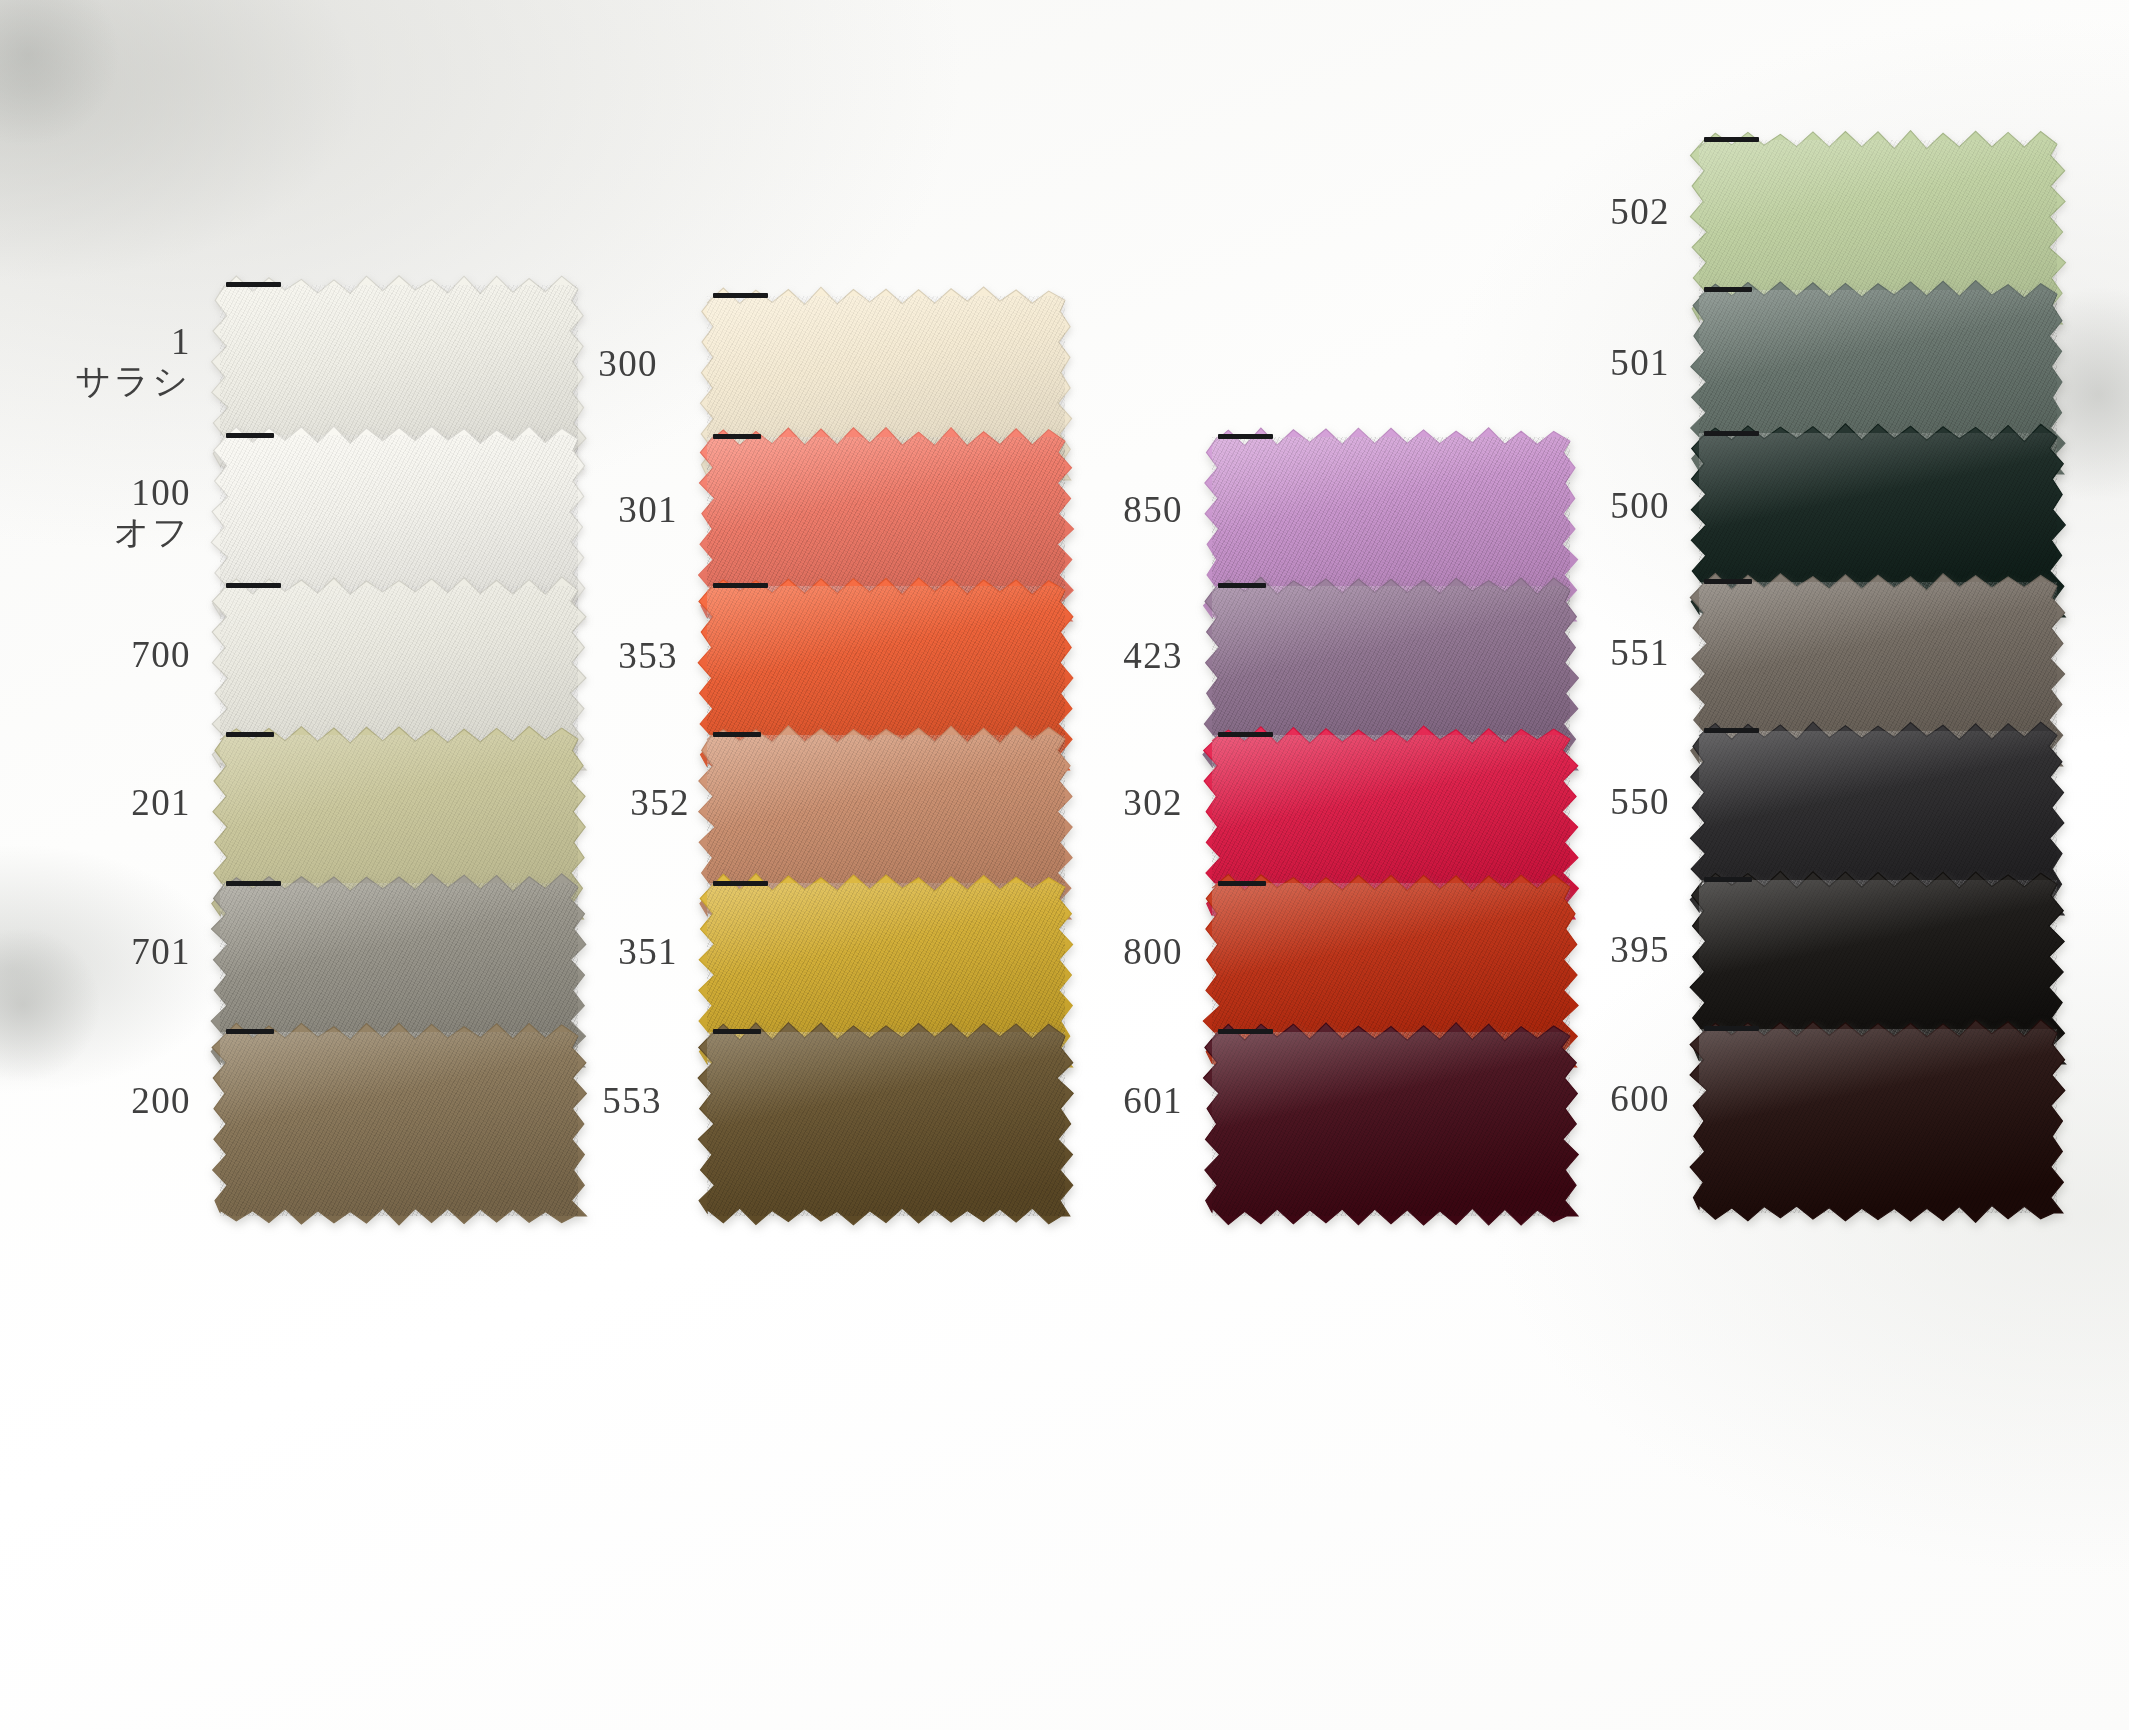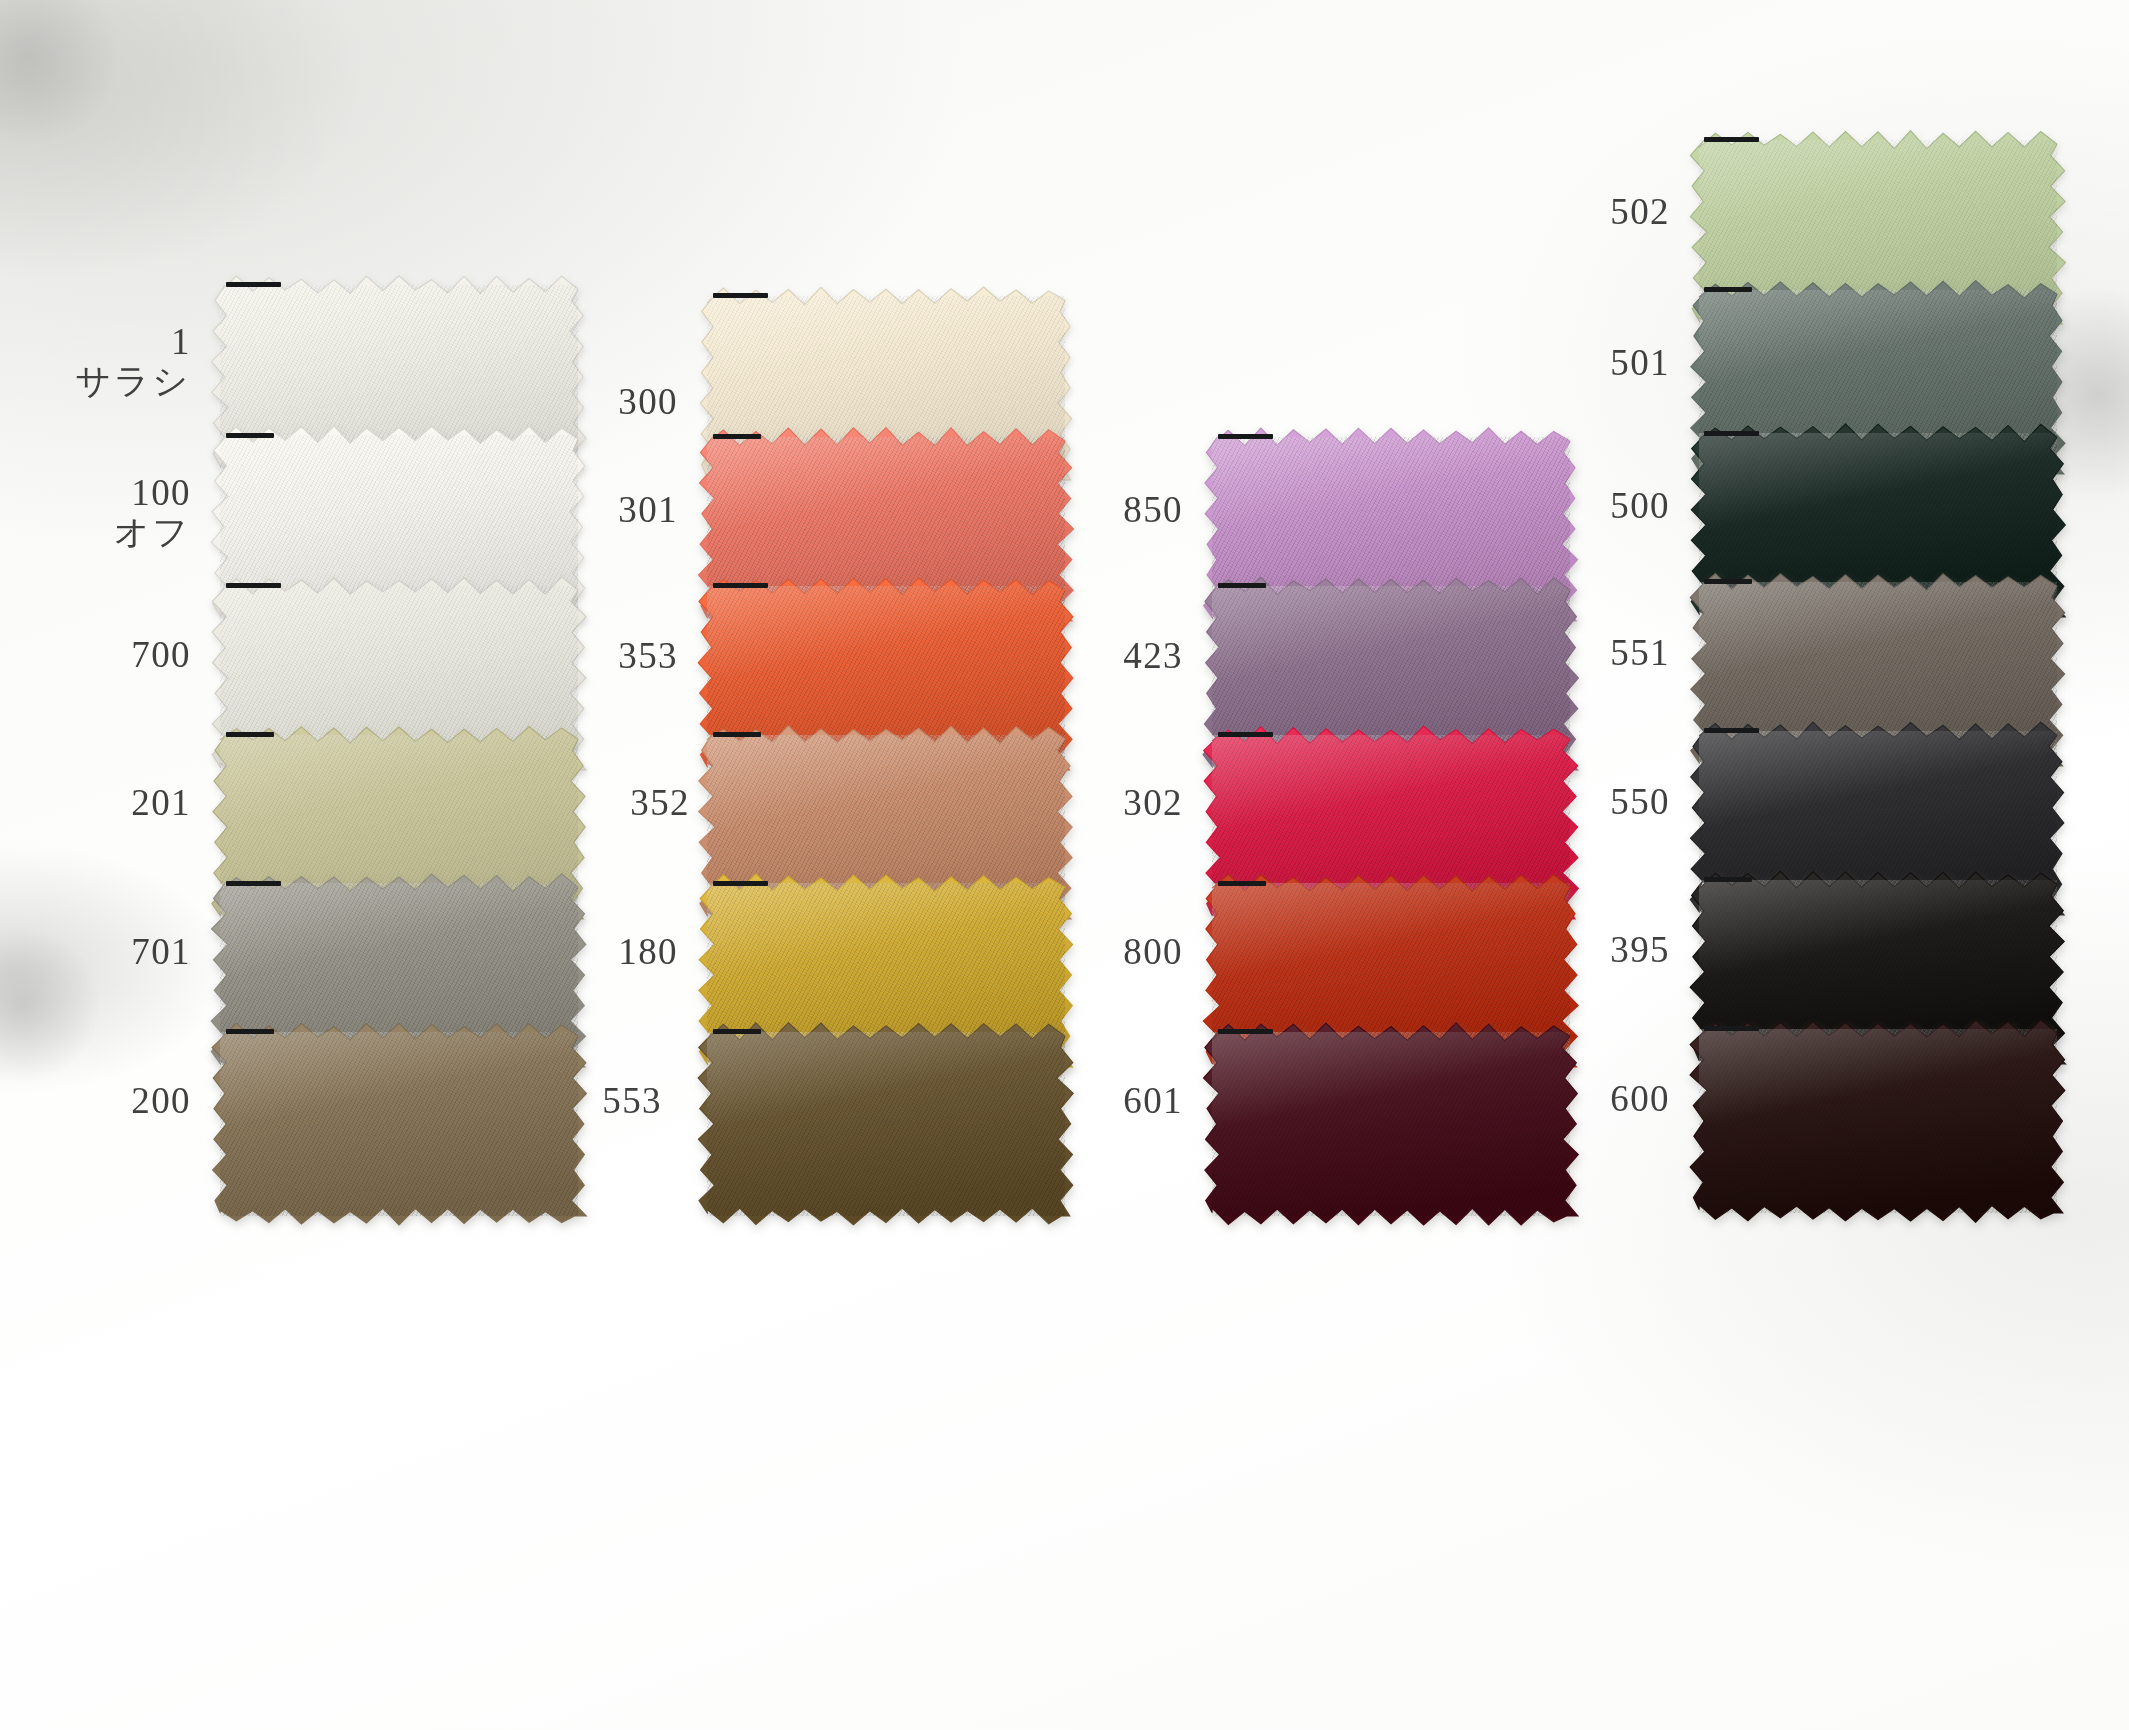--- a/index.html
+++ b/index.html
@@ -215,21 +215,21 @@
               <stop offset="100%" stop-color="#7b694c"></stop>
             </linearGradient>
           </defs>
           <path d="M 0.0 8.3 L 17.7 -9.7 L 35.5 7.1 L 53.2 -6.7 L 70.9 6.7 L 88.6 -9.5 L 106.4 5.6 L 124.1 -5.8 L 141.8 8.6 L 159.5 -9.3 L 177.3 6.5 L 195.0 -9.5 L 212.7 7.8 L 230.5 -8.4 L 248.2 6.5 L 265.9 -5.9 L 283.6 6.2 L 301.4 -9.0 L 319.1 7.5 L 336.8 -9.3 L 354.5 6.9 L 372.3 -7.9 L 390.0 4.5 L 383.1 16.7 L 398.7 33.3 L 384.2 50.0 L 399.3 66.7 L 383.8 83.3 L 396.5 100.0 L 383.4 116.7 L 397.1 133.3 L 385.1 150.0 L 397.0 166.7 L 383.0 183.3 L 399.2 200.0 L 386.4 200.0 L 372.3 207.3 L 354.5 195.4 L 336.8 207.0 L 319.1 192.7 L 301.4 206.8 L 283.6 192.6 L 265.9 208.4 L 248.2 192.1 L 230.5 207.1 L 212.7 192.0 L 195.0 209.8 L 177.3 191.9 L 159.5 207.9 L 141.8 195.3 L 124.1 207.6 L 106.4 194.4 L 88.6 208.8 L 70.9 192.3 L 53.2 207.3 L 35.5 194.5 L 17.7 205.4 L 0.0 193.8 L 0.0 196.4 L -5.6 183.3 L 7.8 166.7 L -8.1 150.0 L 7.2 133.3 L -6.8 116.7 L 6.7 100.0 L -6.7 83.3 L 5.3 66.7 L -7.5 50.0 L 6.9 33.3 L -8.7 16.7 L 8.7 0.0 Z" fill="url(#g0_5)" stroke="#7f6d50" stroke-width="1.2"></path>
         </svg>
         <div class="weave"></div>
         <div class="sheen"></div>
       </div>
     </div>
     <div class="tape" style="left: 226px; top: 1029px; width: 48px;"></div>
-    <div class="swatch-label" style="left: 448px; width: 230px; top: 343px; margin-top: 38px;"><span>300</span></div>
+    <div class="swatch-label" style="left: 428px; width: 230px; top: 343px;"><span>300</span></div>
     <div class="patch-wrap" style="left: 707px; top: 296px; width: 358px; height: 184px; filter: drop-shadow(rgba(150, 148, 142, 0.28) 1.8px 3.7px 3.7px);">
       <div class="patch">
         <svg viewBox="-11 -11 412 222" preserveAspectRatio="none" style="position: absolute; left: -10px; top: -10px; width: 378px; height: 204px;">
           <defs>
             <linearGradient id="g1_0" x1="0" y1="0" x2="0.25" y2="1">
               <stop offset="0%" stop-color="#faf0d9"></stop>
               <stop offset="52%" stop-color="#f3e9d2"></stop>
               <stop offset="100%" stop-color="#ebe1ca"></stop>
             </linearGradient>
           </defs>
@@ -287,21 +287,21 @@
               <stop offset="100%" stop-color="#bb8162"></stop>
             </linearGradient>
           </defs>
           <path d="M 0.0 5.3 L 17.7 -5.7 L 35.5 6.5 L 53.2 -5.6 L 70.9 7.8 L 88.6 -10.1 L 106.4 7.6 L 124.1 -6.8 L 141.8 8.2 L 159.5 -6.0 L 177.3 6.7 L 195.0 -6.1 L 212.7 5.3 L 230.5 -7.4 L 248.2 7.5 L 265.9 -9.7 L 283.6 8.1 L 301.4 -7.5 L 319.1 9.0 L 336.8 -9.0 L 354.5 5.6 L 372.3 -8.4 L 390.0 4.5 L 381.5 16.7 L 395.6 33.3 L 383.8 50.0 L 397.7 66.7 L 381.7 83.3 L 397.9 100.0 L 384.2 116.7 L 397.9 133.3 L 381.7 150.0 L 396.5 166.7 L 381.1 183.3 L 396.6 200.0 L 386.4 200.0 L 372.3 206.5 L 354.5 194.4 L 336.8 208.5 L 319.1 194.1 L 301.4 209.8 L 283.6 195.2 L 265.9 205.7 L 248.2 194.2 L 230.5 205.8 L 212.7 191.7 L 195.0 209.8 L 177.3 195.1 L 159.5 205.8 L 141.8 195.1 L 124.1 208.0 L 106.4 194.5 L 88.6 207.0 L 70.9 192.0 L 53.2 208.7 L 35.5 191.0 L 17.7 206.8 L 0.0 191.8 L 0.0 196.4 L -7.8 183.3 L 6.6 166.7 L -6.0 150.0 L 6.0 133.3 L -8.6 116.7 L 8.9 100.0 L -9.1 83.3 L 6.6 66.7 L -9.0 50.0 L 6.5 33.3 L -5.9 16.7 L 4.6 0.0 Z" fill="url(#g1_3)" stroke="#bf8566" stroke-width="1.2"></path>
         </svg>
         <div class="weave"></div>
         <div class="sheen"></div>
       </div>
     </div>
     <div class="tape" style="left: 713px; top: 732px; width: 48px;"></div>
-    <div class="swatch-label" style="left: 448px; width: 230px; top: 931px;"><span>180</span></div>
+    <div class="swatch-label" style="left: 448px; width: 230px; top: 931px;"><span>351</span></div>
     <div class="patch-wrap" style="left: 707px; top: 883px; width: 358px; height: 184px;">
       <div class="patch">
         <svg viewBox="-11 -11 412 222" preserveAspectRatio="none" style="position: absolute; left: -10px; top: -10px; width: 378px; height: 204px;">
           <defs>
             <linearGradient id="g1_4" x1="0" y1="0" x2="0.25" y2="1">
               <stop offset="0%" stop-color="#e0bc46"></stop>
               <stop offset="52%" stop-color="#d0ac36"></stop>
               <stop offset="100%" stop-color="#c29e28"></stop>
             </linearGradient>
           </defs>

